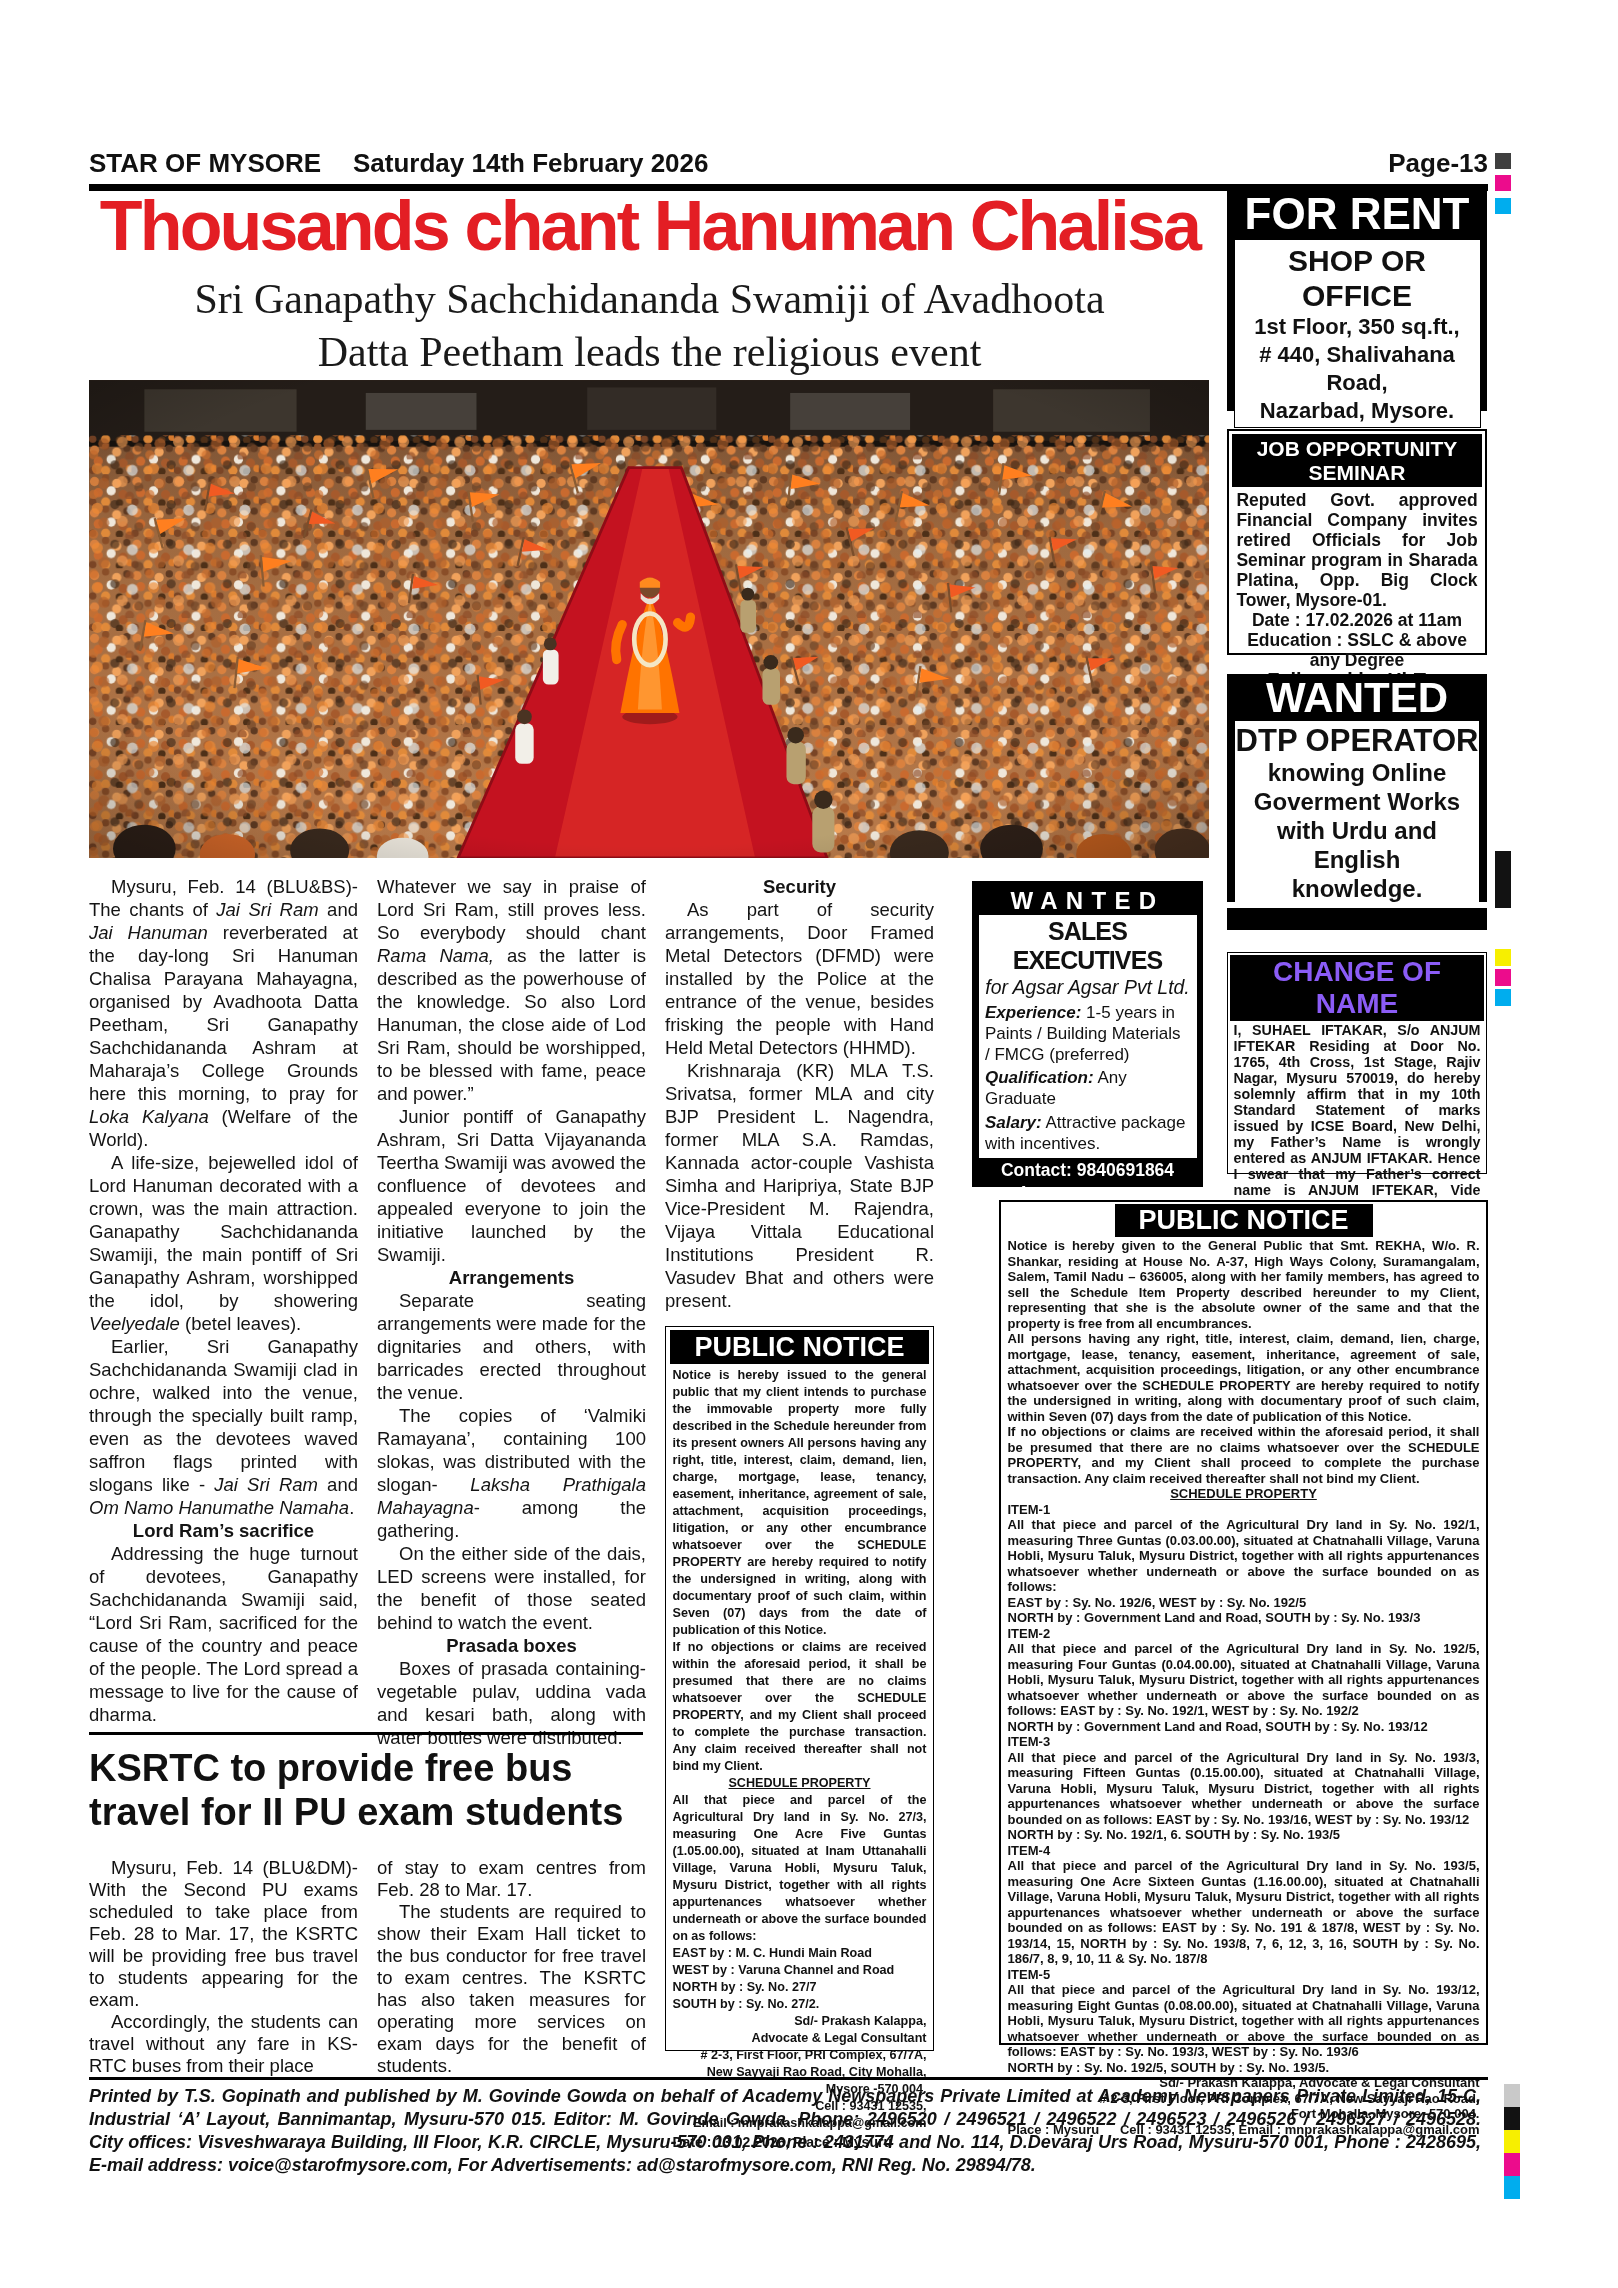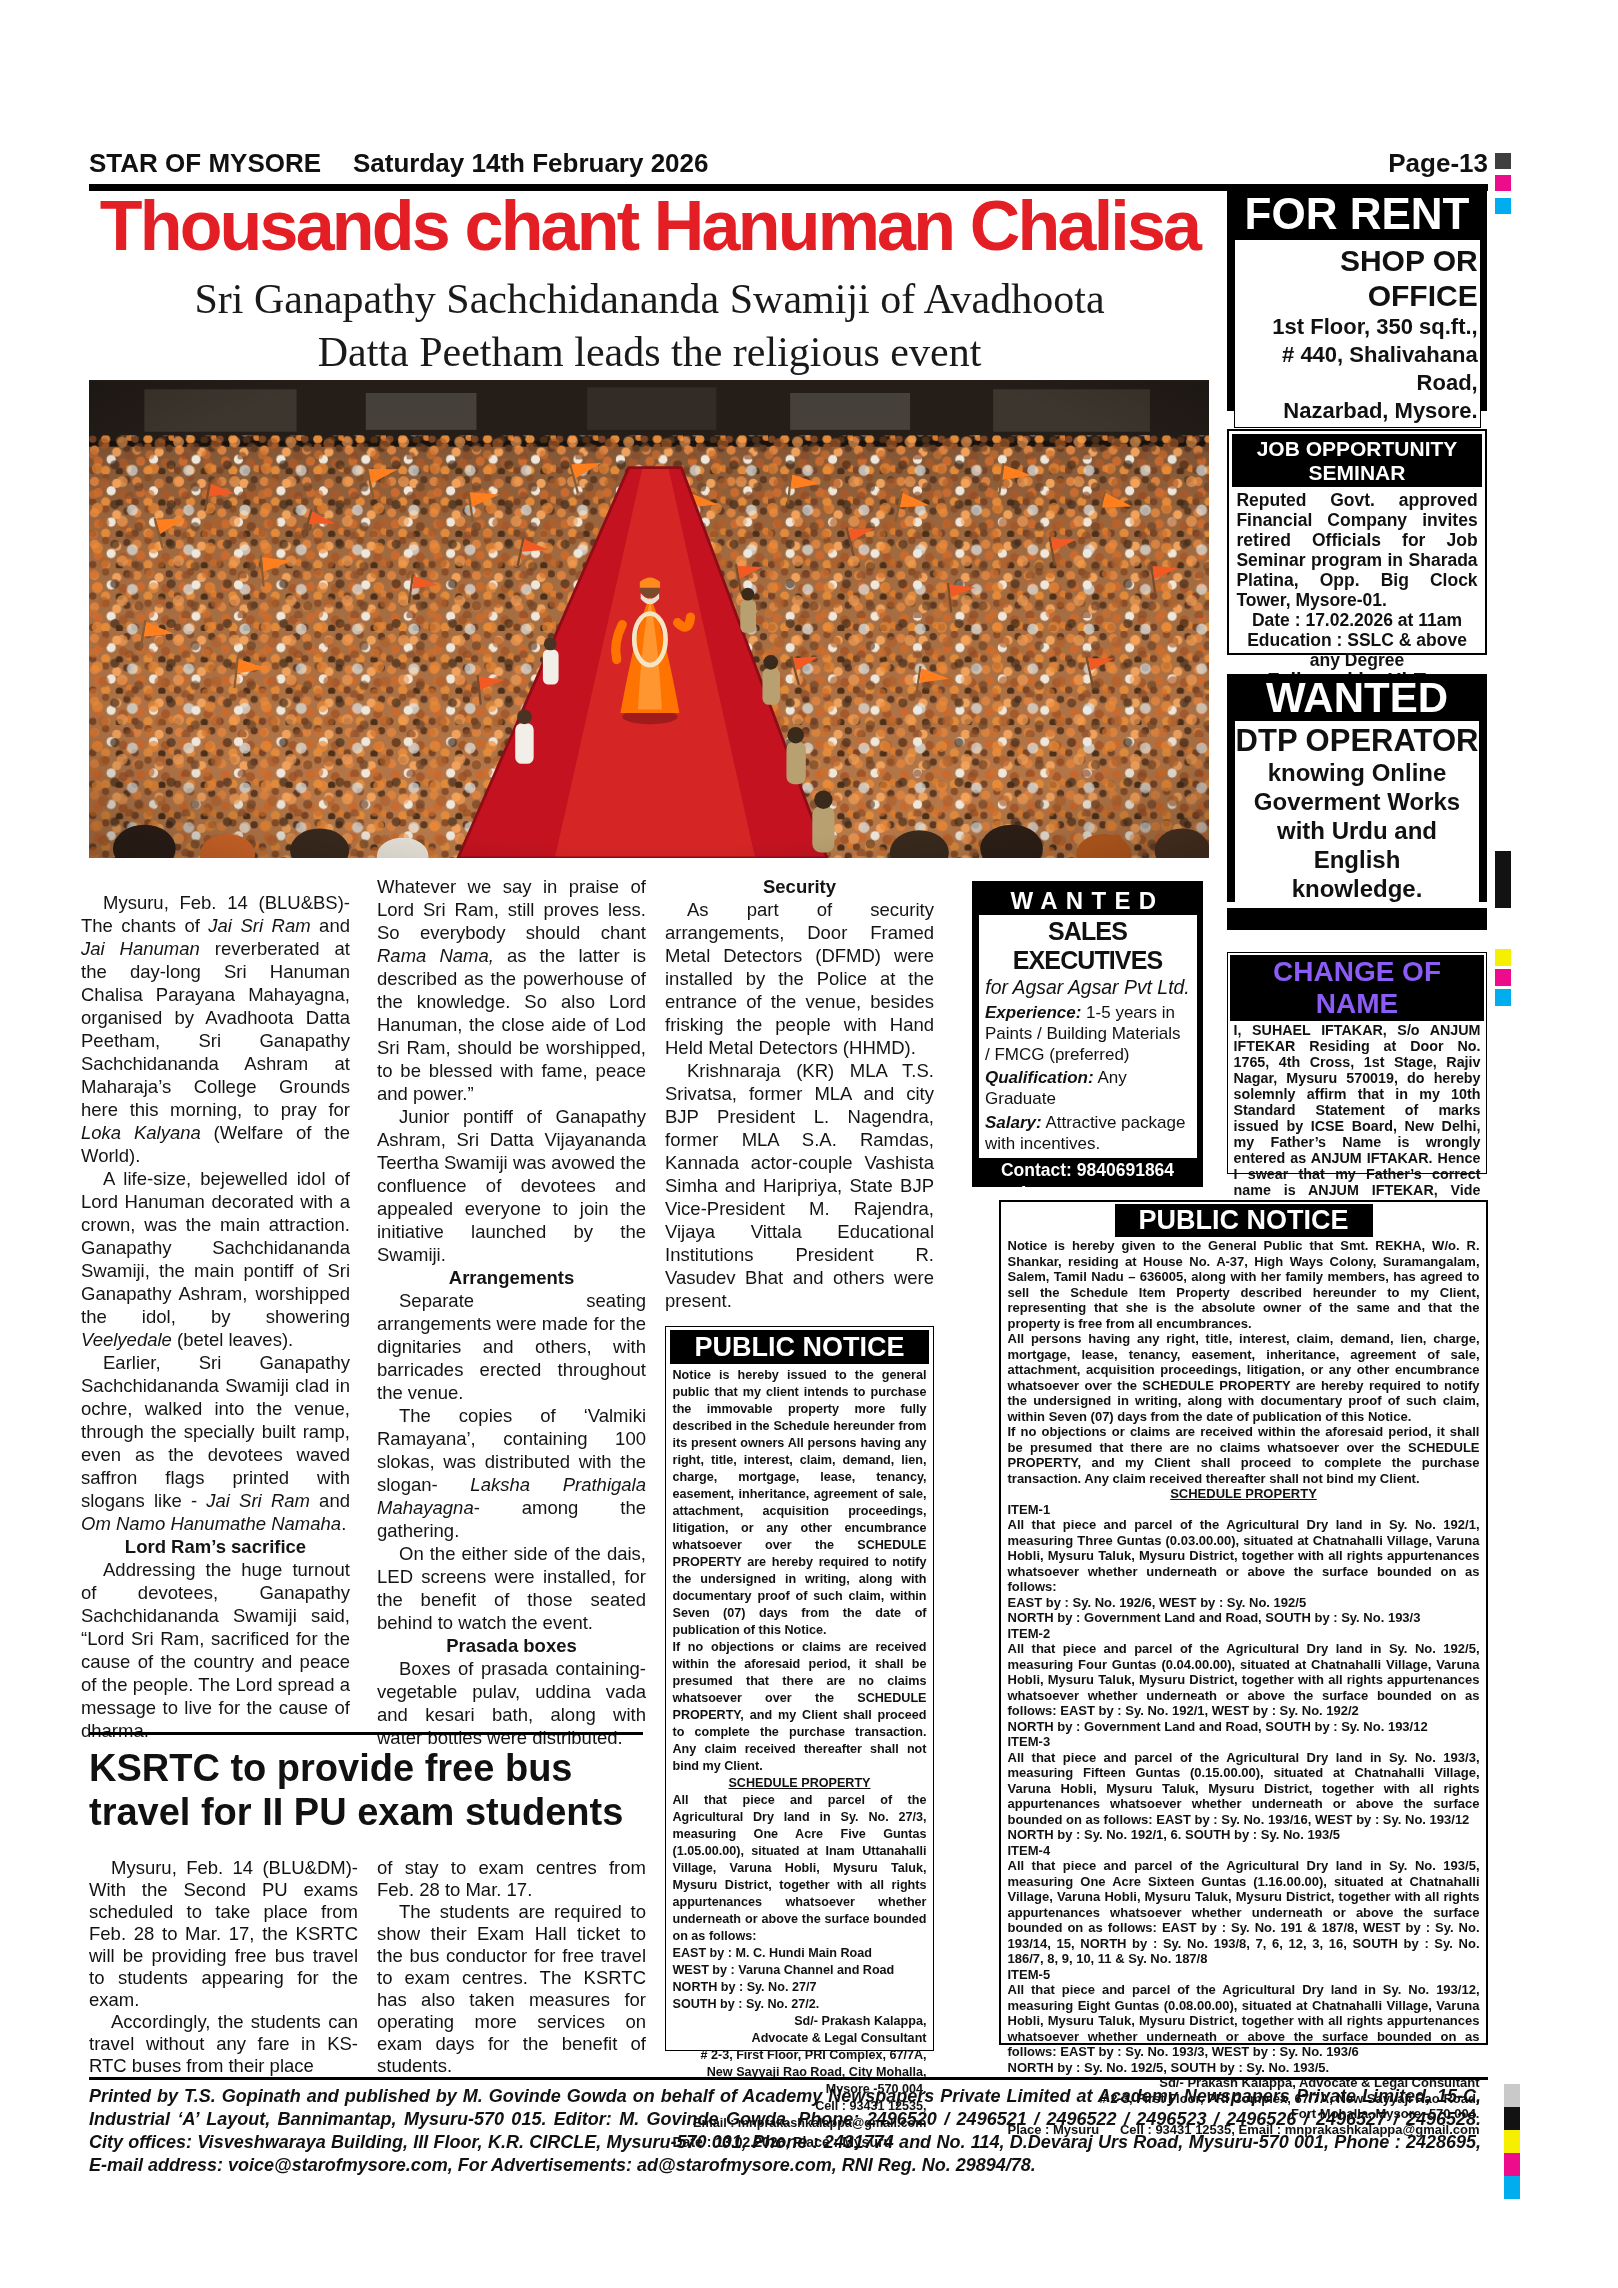--- a/index.html
+++ b/index.html
@@ -21,29 +21,29 @@
 
   
   #photo { left:89px; top:380px; width:1120px; height:478px; }
 
   
   .col { position:absolute; top:875px; width:269px; font-size:18.5px; line-height:23px;
          text-align:justify; color:#141414; }
   .col div.p { text-indent:22px; }
   .col div.ni { text-indent:0; }
   .col div.h { text-align:center; font-weight:bold; text-indent:0; }
-  #col1 { left:81px;  height:854px;margin-top:16px; }
+  #col1 { left:89px;  height:854px; }
   #col2 { left:377px; height:854px; }
   #col3 { left:665px; height:445px; }
 
   
   .adbox { position:absolute; left:1227px; width:260px; }
   #ad-rent { top:189px; height:222px; background:#000; padding:0.9px 0; }
   .rent-title { color:#fff; font-size:44px; font-weight:bold; text-align:center; line-height:48px; }
-  .rent-inner { background:#fff; margin:0.9px 6.5px; border:0.9px solid #000; text-align:right; padding:2.8px 1.8px; }
+  .rent-inner { background:#fff; margin:0.9px 6.5px; border:0.9px solid #000; text-align:center; padding:2.8px 1.8px; }
   .rent-inner .big { font-size:30px; font-weight:bold; line-height:35px; }
   .rent-inner .med { font-size:22px; font-weight:bold; line-height:28px; }
   .rent-call { color:#fff; text-align:center; font-size:27px; font-weight:bold; line-height:39px; }
 
   #ad-job { top:429px; height:226px; border:2.8px solid #000; background:#fff; padding:2.8px; }
   .job-head { background:#000; color:#fff; font-weight:bold; font-size:21px; text-align:center; padding:2.8px 0; }
   .job-body { font-weight:bold; font-size:17.5px; line-height:20px; text-align:justify; padding:2.8px 4.6px 0; }
   .job-mid div { text-align:center; font-weight:bold; font-size:17.5px; line-height:20px; }
   .job-mid div.big { font-size:20px; }
   .job-call { background:#000; color:#fff; text-align:center; font-weight:bold; font-size:29px; padding:0.9px 0; margin-top:1.8px; }

